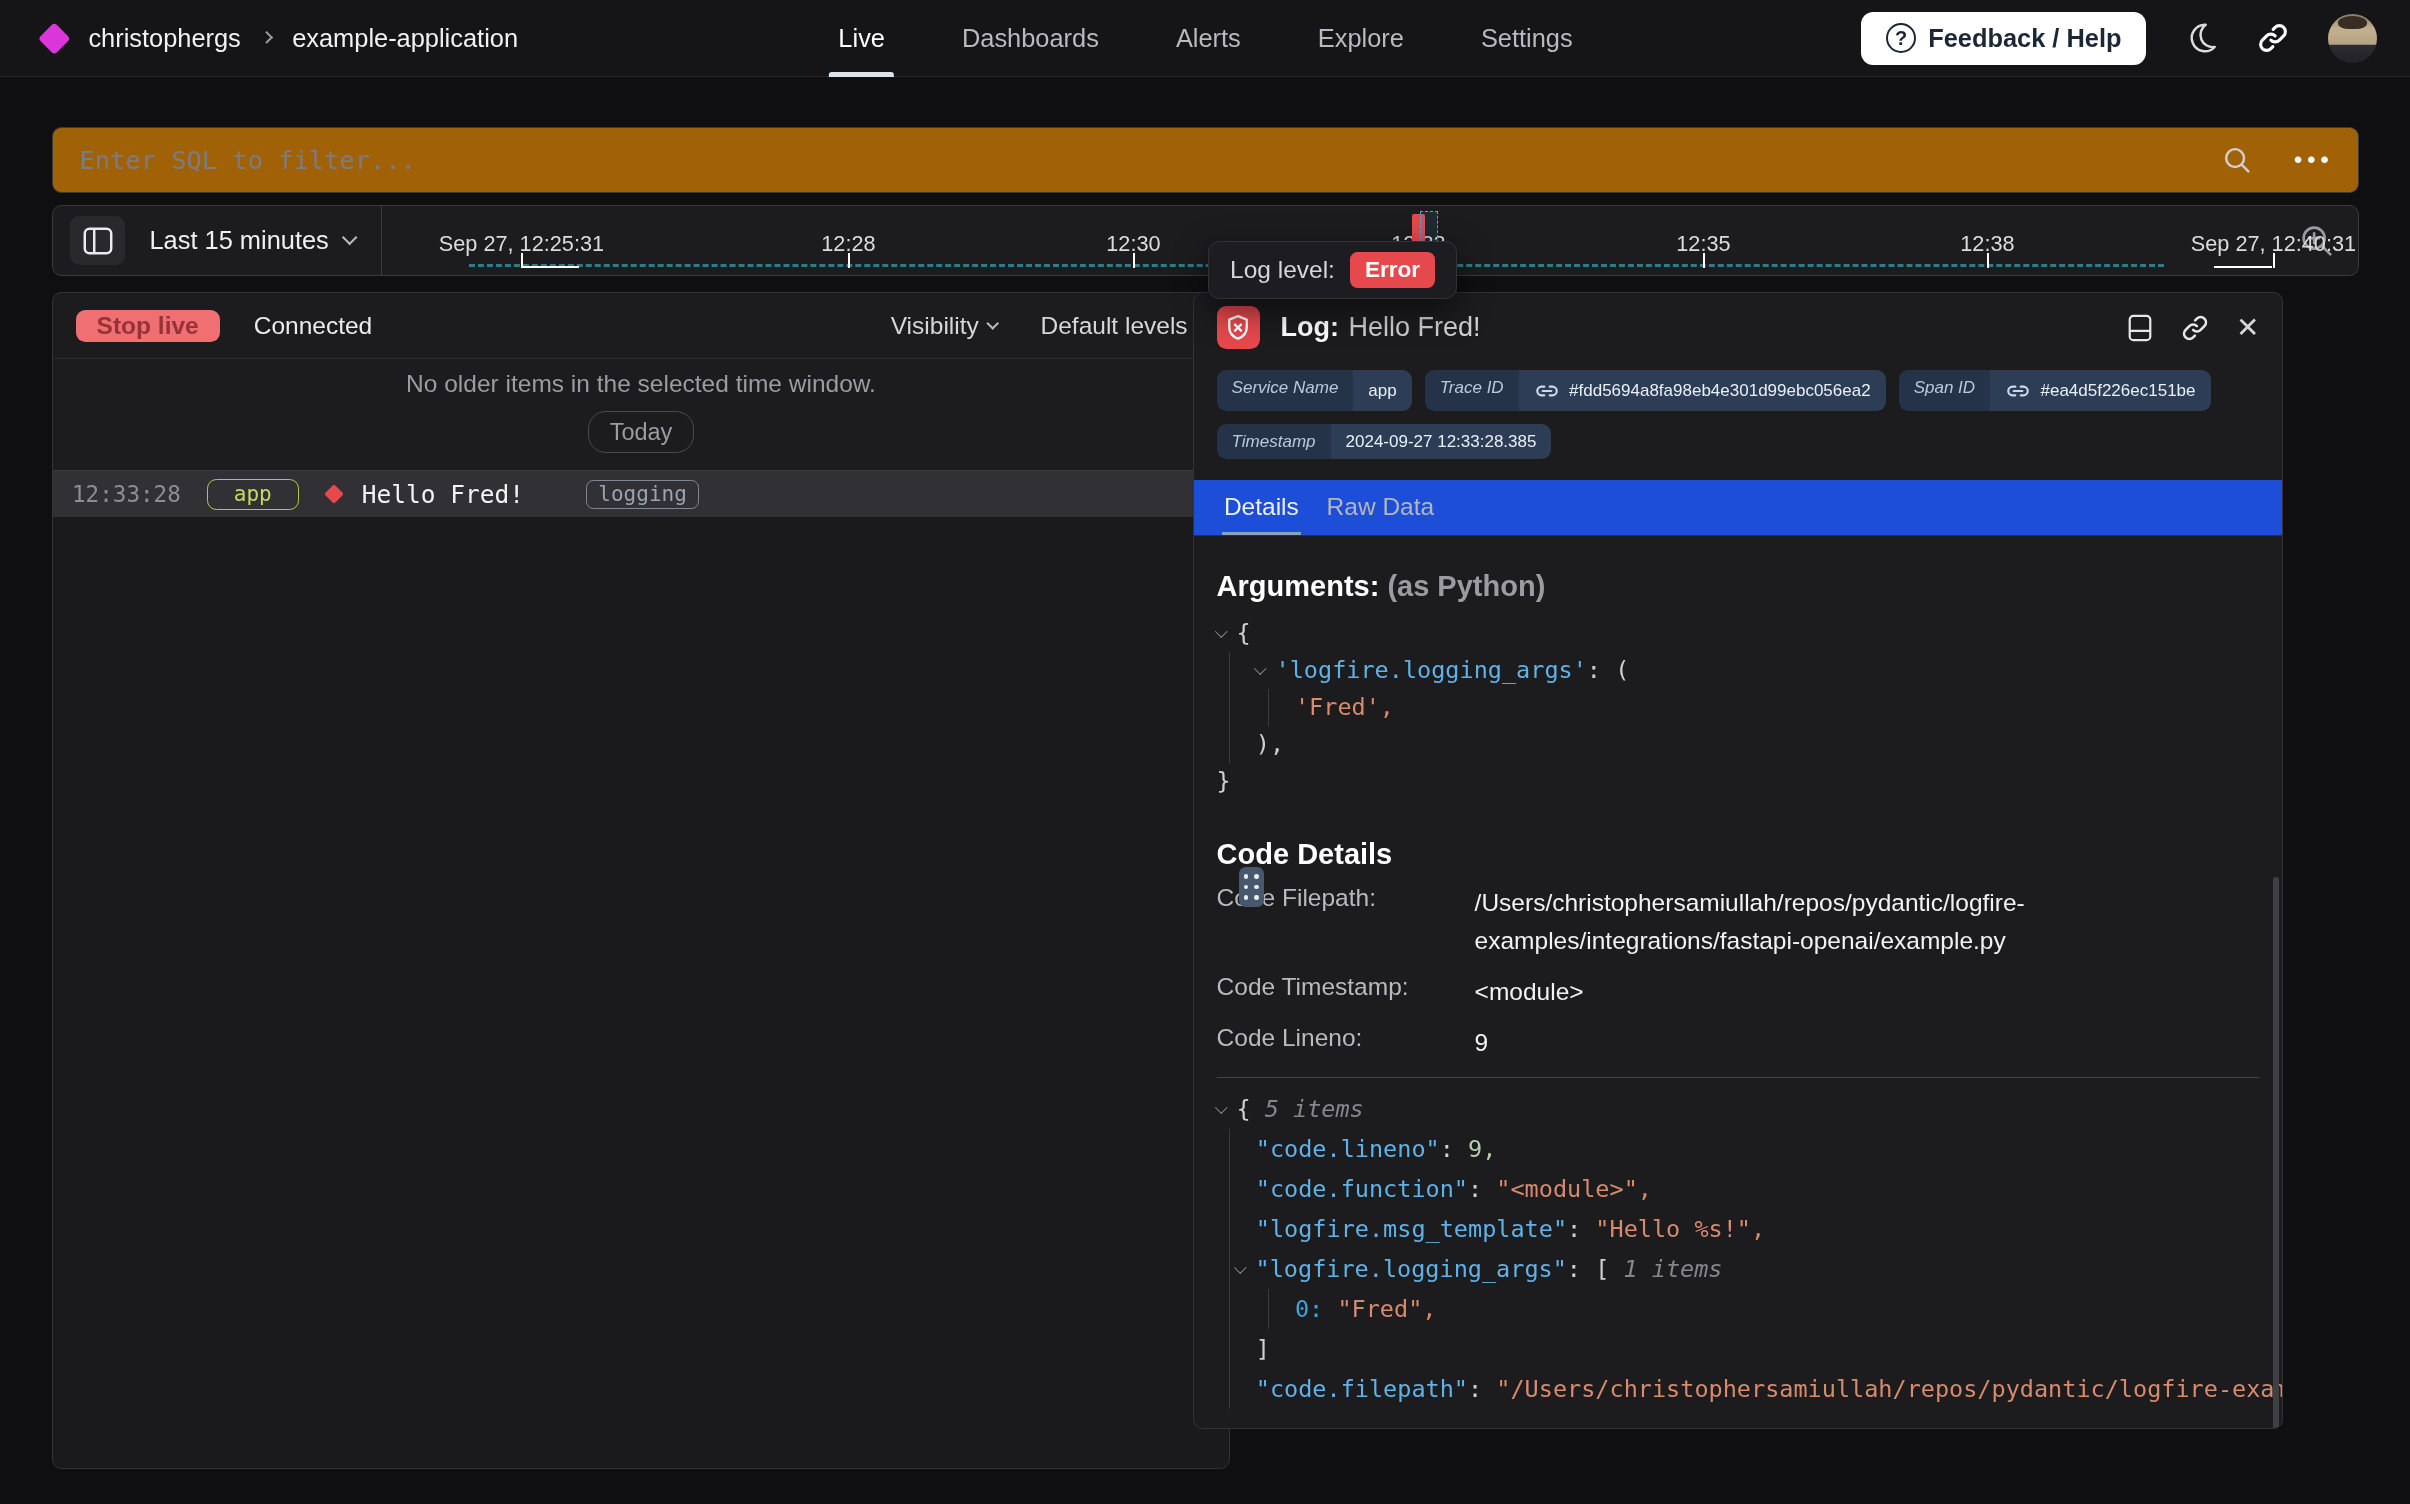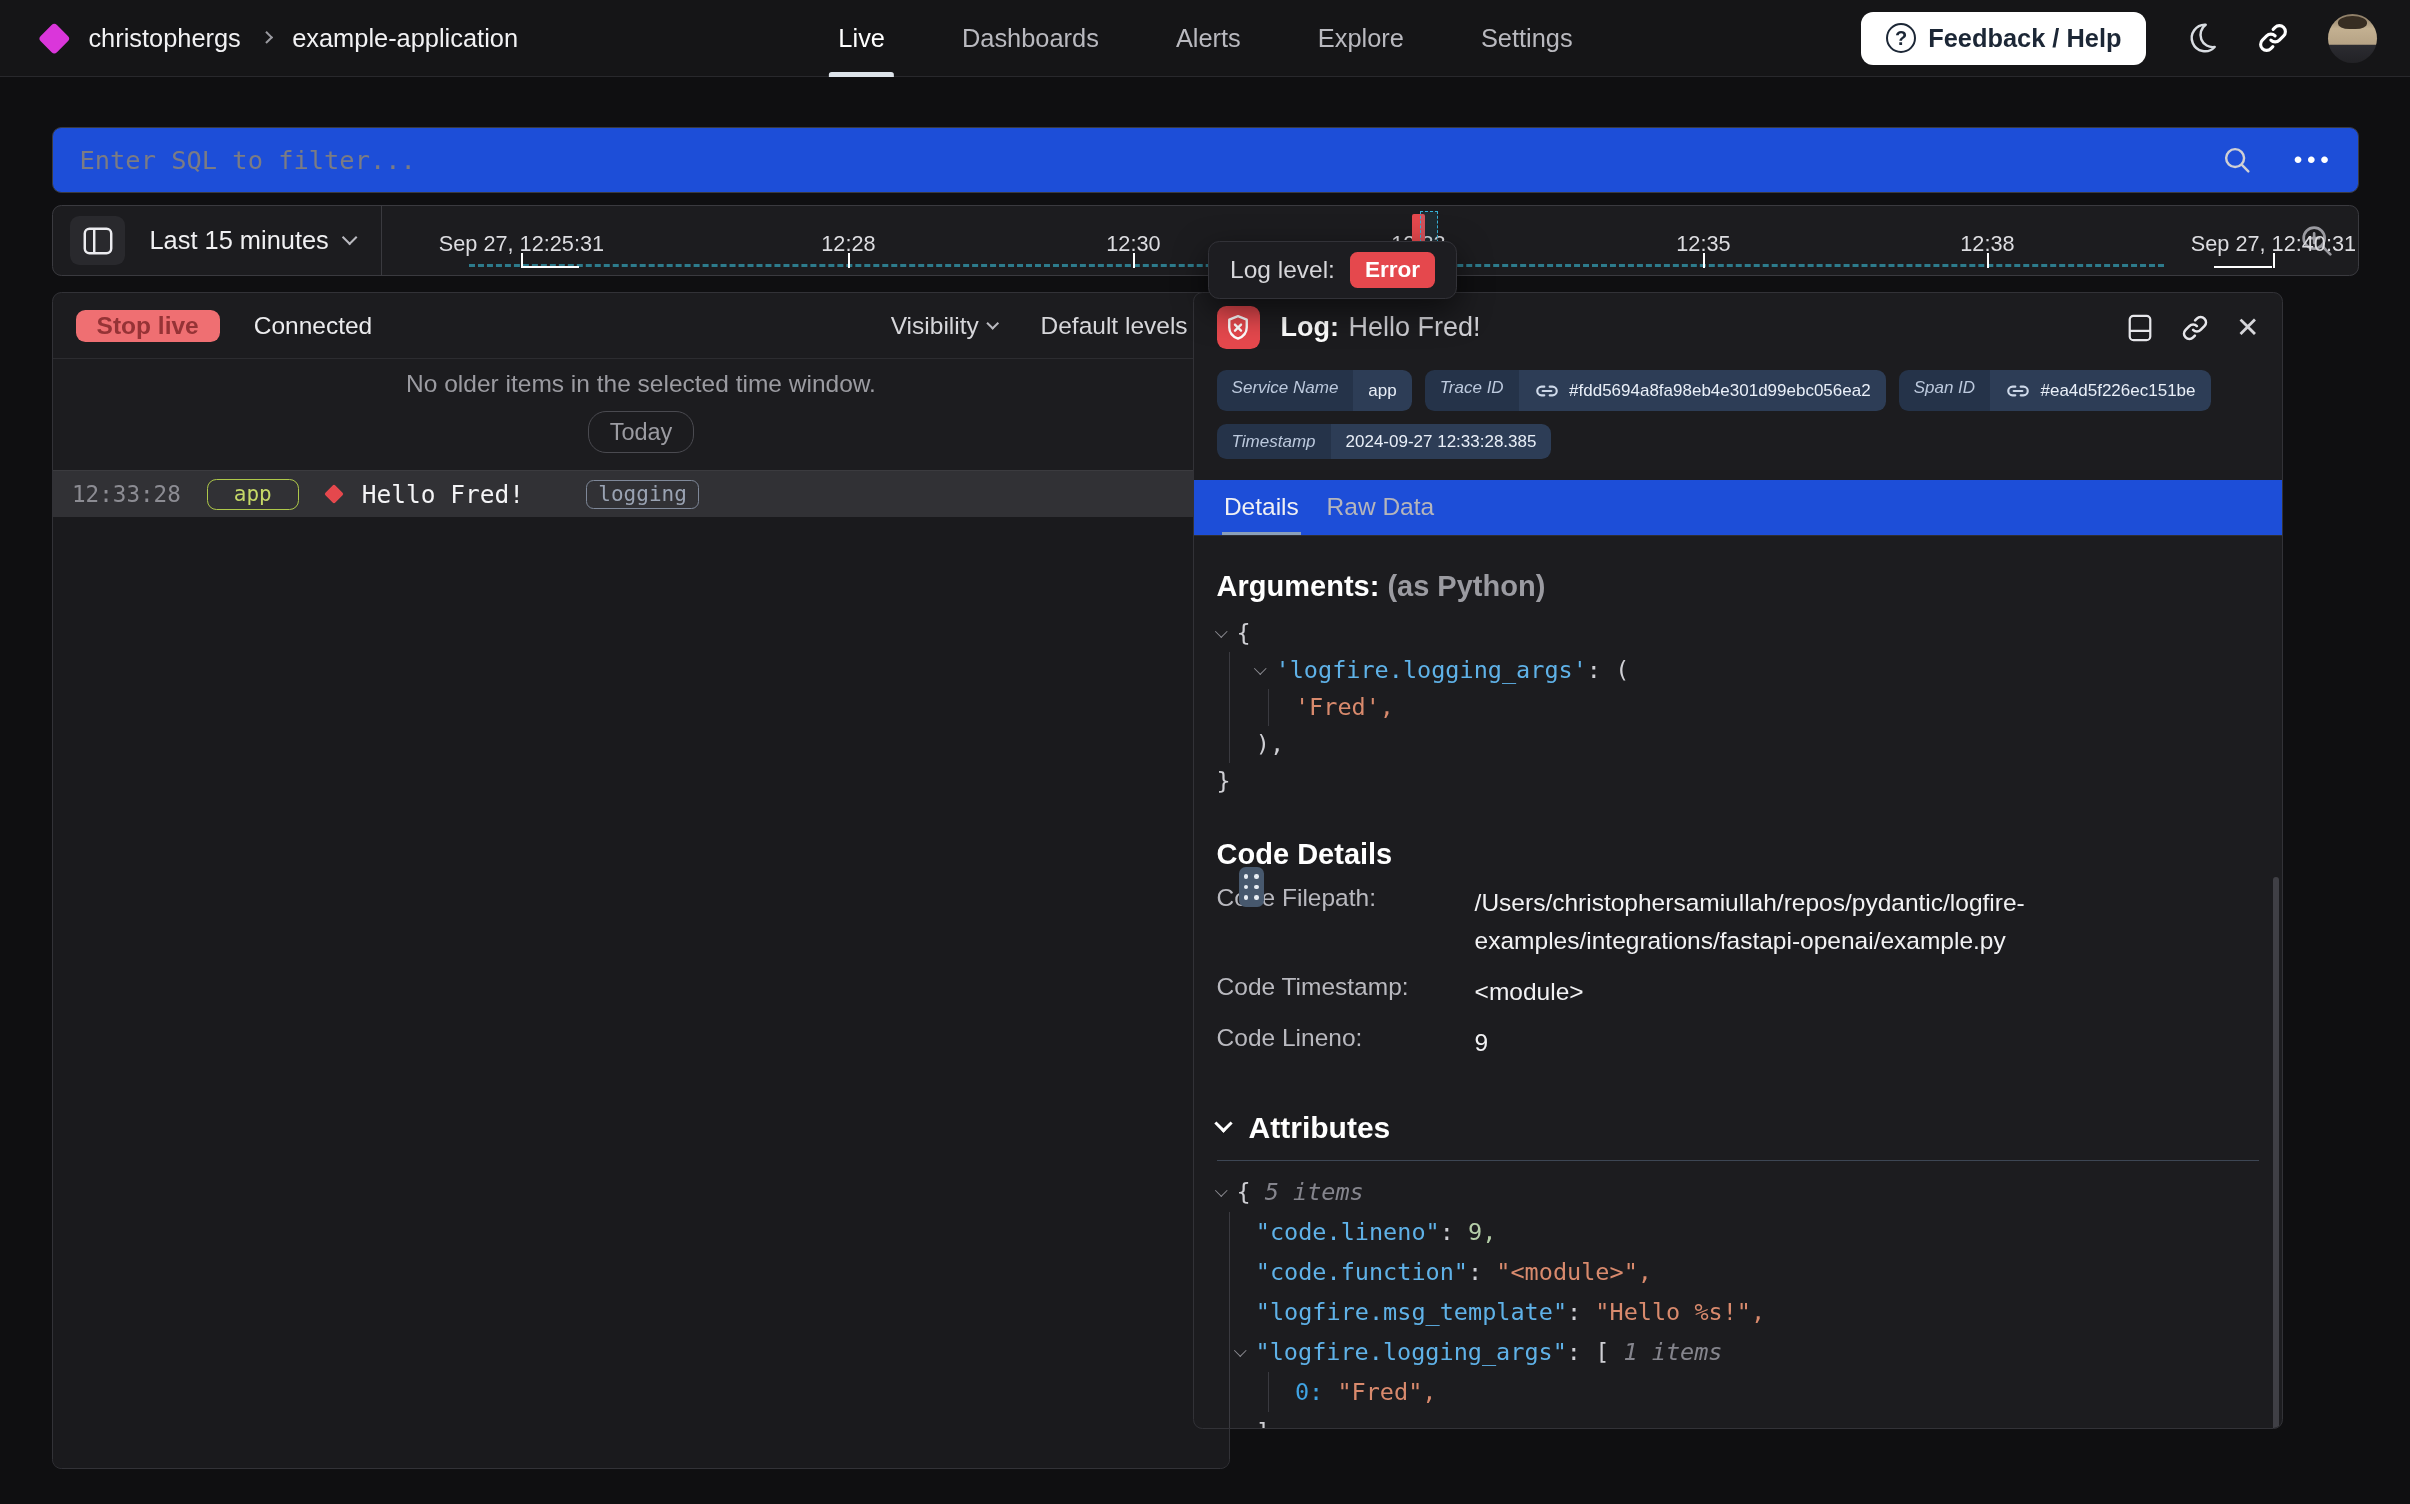--- a/index.html
+++ b/index.html
@@ -27,21 +27,21 @@
   .feedback-btn { background:#ffffff; color:#1c2736; height:53px; border-radius:12.2px; display:flex; align-items:center; gap:12.2px; padding:0 24.5px; font-size:25.4px; font-weight:700; cursor:pointer; }
   .help-circ { width:30px; height:30px; border:2.8px solid #1c2736; border-radius:50%; display:flex; align-items:center; justify-content:center; font-size:20px; font-weight:700; }
   .icon-btn { display:flex; align-items:center; justify-content:center; cursor:pointer; }
   .avatar { width:49px; height:49px; border-radius:50%; overflow:hidden; position:relative;
     background:linear-gradient(180deg,#8a7a64 0%,#c3b091 30%,#b6a385 62%,#2c2c31 63%,#222226 100%); }
   .avatar::before { content:""; position:absolute; top:2.8px; left:10.4px; right:10.4px; height:13px; background:#37claim; background:#372d22; border-radius:50% 50% 40% 40%; }
 
   
   .sql-bar {
     position:absolute; left:52px; top:127px; width:2307px; height:66px;
-    background:#1d4ed8; border:1.4px solid #3a3a3f; border-radius:9.4px;
+    background:#a16207; border:1.4px solid #3a3a3f; border-radius:9.4px;
     display:flex; align-items:center; padding:0 24.5px;gap:12px;
   }
   .sql-input { flex:1; background:transparent; border:none; outline:none; font-family:"DejaVu Sans Mono",monospace; font-size:25.4px; color:#e8e8ec; }
   .sql-input::placeholder { color:#7c7c83; }
   .sql-ellipsis { font-size:24.5px; letter-spacing:4.7px; color:#ffffff; margin-left:28px; cursor:pointer; }
 
   
   .time-bar {
     position:absolute; left:52px; top:205px; width:2307px; height:71px;
     background:#1c1c1f; border:1.4px solid #3a3a3f; border-radius:9.4px;
@@ -391,24 +391,20 @@
     </div>
     <div class="kv">
       <span class="k">Code Timestamp:</span>
       <span class="v">&lt;module&gt;</span>
     </div>
     <div class="kv">
       <span class="k">Code Lineno:</span>
       <span class="v">9</span>
     </div>
 
-    <div class="attr-h">
-      <span class="hchev"></span>
-      <span>Attributes</span>
-    </div>
     <hr class="attr-hr">
 
     <div class="codeblock attrs">
       <div class="cline"><span class="cchev"></span><span class="p">{</span> <span class="meta">5 items</span></div>
       <div class="ind">
         <div class="cline"><span class="key">"code.lineno"</span><span class="p">:</span> <span class="num">9,</span></div>
         <div class="cline"><span class="key">"code.function"</span><span class="p">:</span> <span class="str">"&lt;module&gt;",</span></div>
         <div class="cline"><span class="key">"logfire.msg_template"</span><span class="p">:</span> <span class="str">"Hello %s!",</span></div>
         <div class="cline"><span class="cchev neg"></span><span class="key">"logfire.logging_args"</span><span class="p">:</span> <span class="p">[</span> <span class="meta">1 items</span></div>
         <div class="ind">

